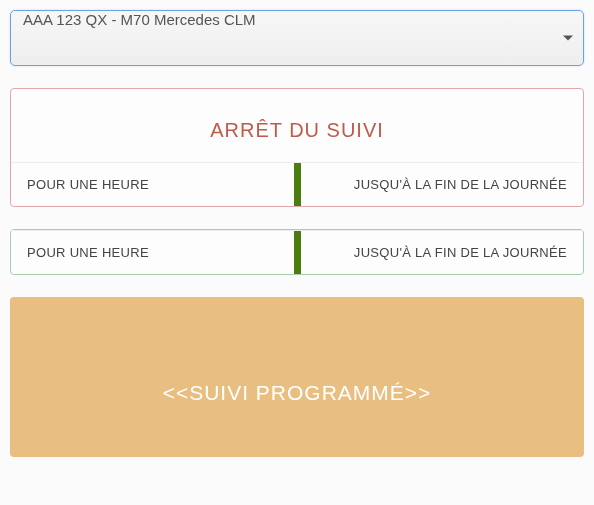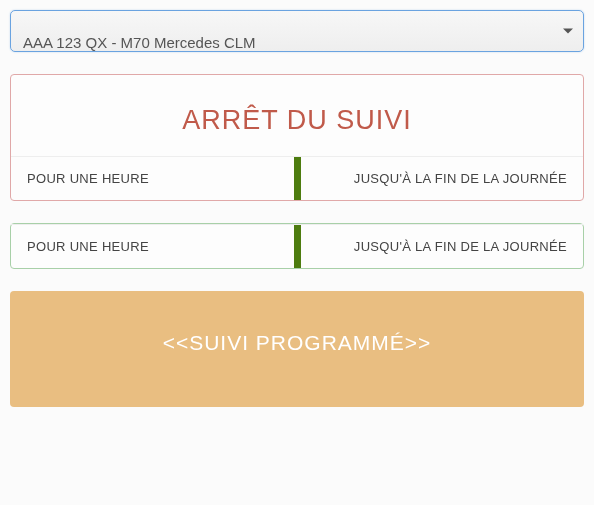--- a/index.html
+++ b/index.html
@@ -5,30 +5,30 @@
   * { box-sizing: border-box; }
   body {
     margin: 0;
     padding: 10px;
     background: #fbfbfb;
     font-family: Arial, Helvetica, sans-serif;
     width: 594px;
   }
   .dropdown {
     width: 100%;
-    height: 42px;
+    height: 56px;
     border: 1px solid #6aa3e0;
     border-radius: 5px;
     background: linear-gradient(#f7f7f7, #eeeeee);
     padding: 0 30px 0 12px;
     font-size: 15px;
     color: #555;
     position: relative;
     display: flex;
-    align-items: flex-end;
+    align-items: flex-start;
     cursor: pointer;
     box-shadow: 0 0 2px rgba(106,163,224,0.4);
   }
   .dropdown .arrow {
     position: absolute;
     right: 10px;
     top: 50%;
     transform: translateY(-50%);
     width: 0; height: 0;
     border-left: 5px solid transparent;
@@ -37,21 +37,21 @@
   }
   .panel {
     border-radius: 4px;
     margin-top: 22px;
     background: #fdfdfd;
   }
   .panel-stop { border: 1px solid #e0a8a8; }
   .panel-track { border: 1px solid #a8d0a8; }
   .panel-title {
     text-align: center;
-    font-size: 27px;
+    font-size: 20px;
     letter-spacing: 1px;
     padding: 30px 10px 20px 10px;
     font-weight: 400;
   }
   .panel-stop .panel-title { color: #c05a4a; }
   .panel-track .panel-title { color: #4a8a3a; }
   .row {
     display: flex;
     border-top: 1px solid #eee;
   }
@@ -74,20 +74,21 @@
     text-align: center;
     color: #fff;
     padding: 40px 10px 36px 10px;
     cursor: pointer;
   }
   .scheduled-title {
     font-size: 21px;
     letter-spacing: 1px;
     font-weight: 400;
     margin-bottom: 16px;
+    margin-top: 44px;
   }
   .scheduled-sub {
     font-size: 17px;
     letter-spacing: 0.6px;
     opacity: 0.95;
   }
 </style>
 </head>
 <body>
 

